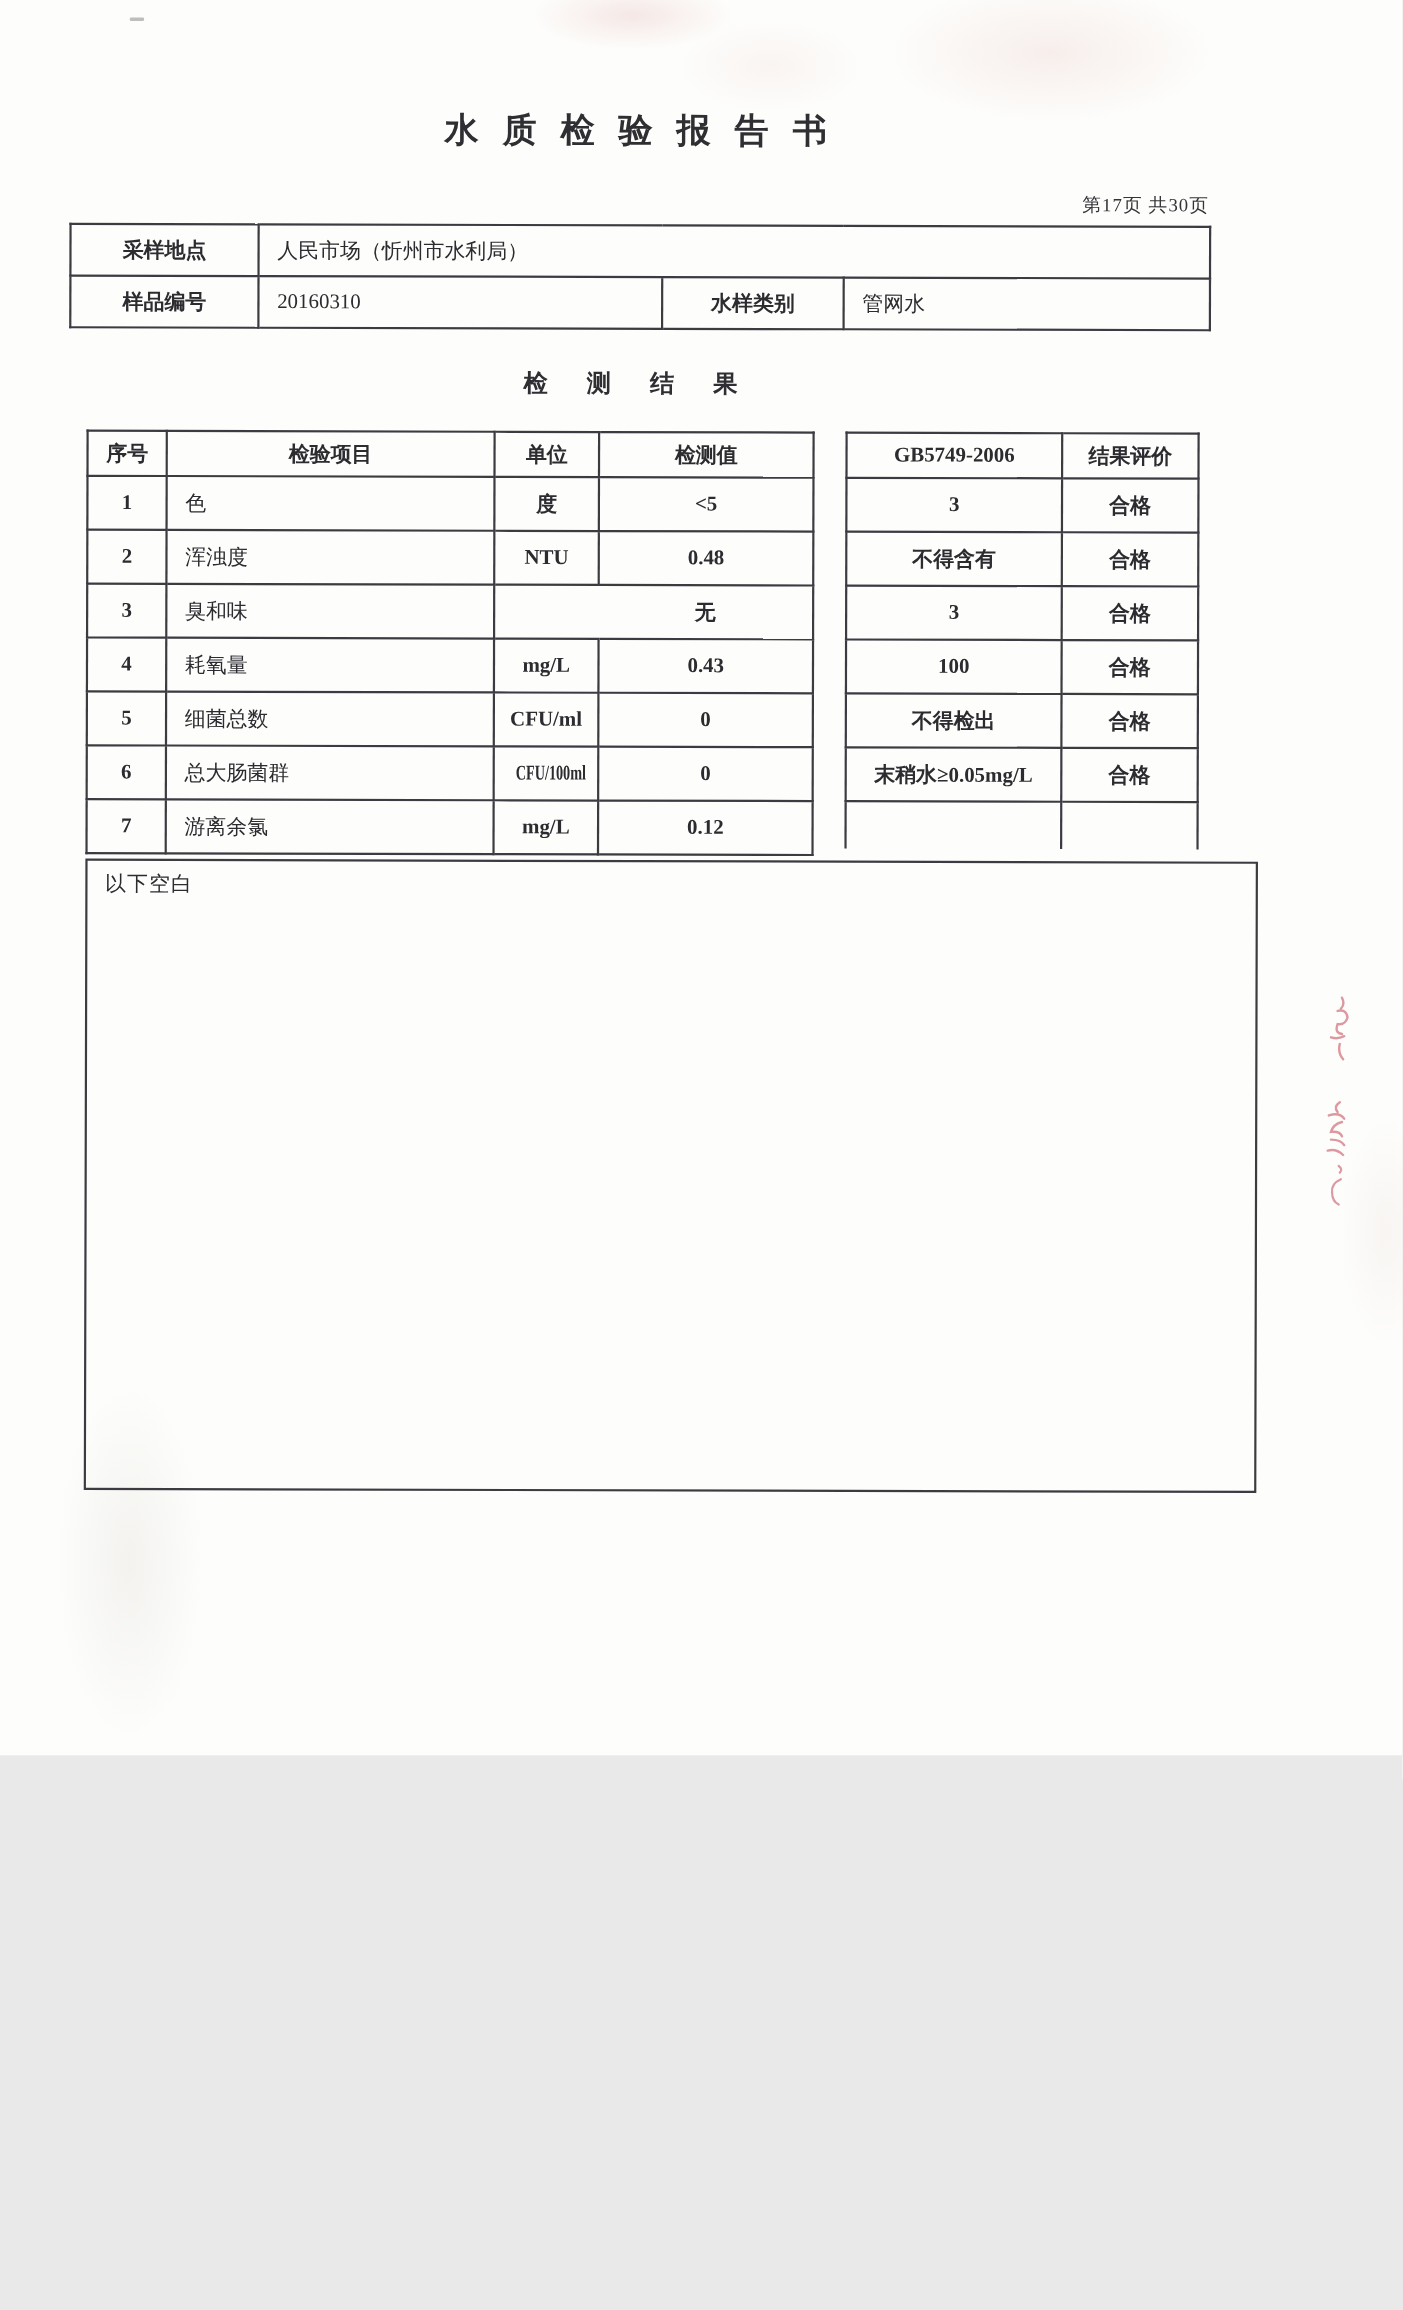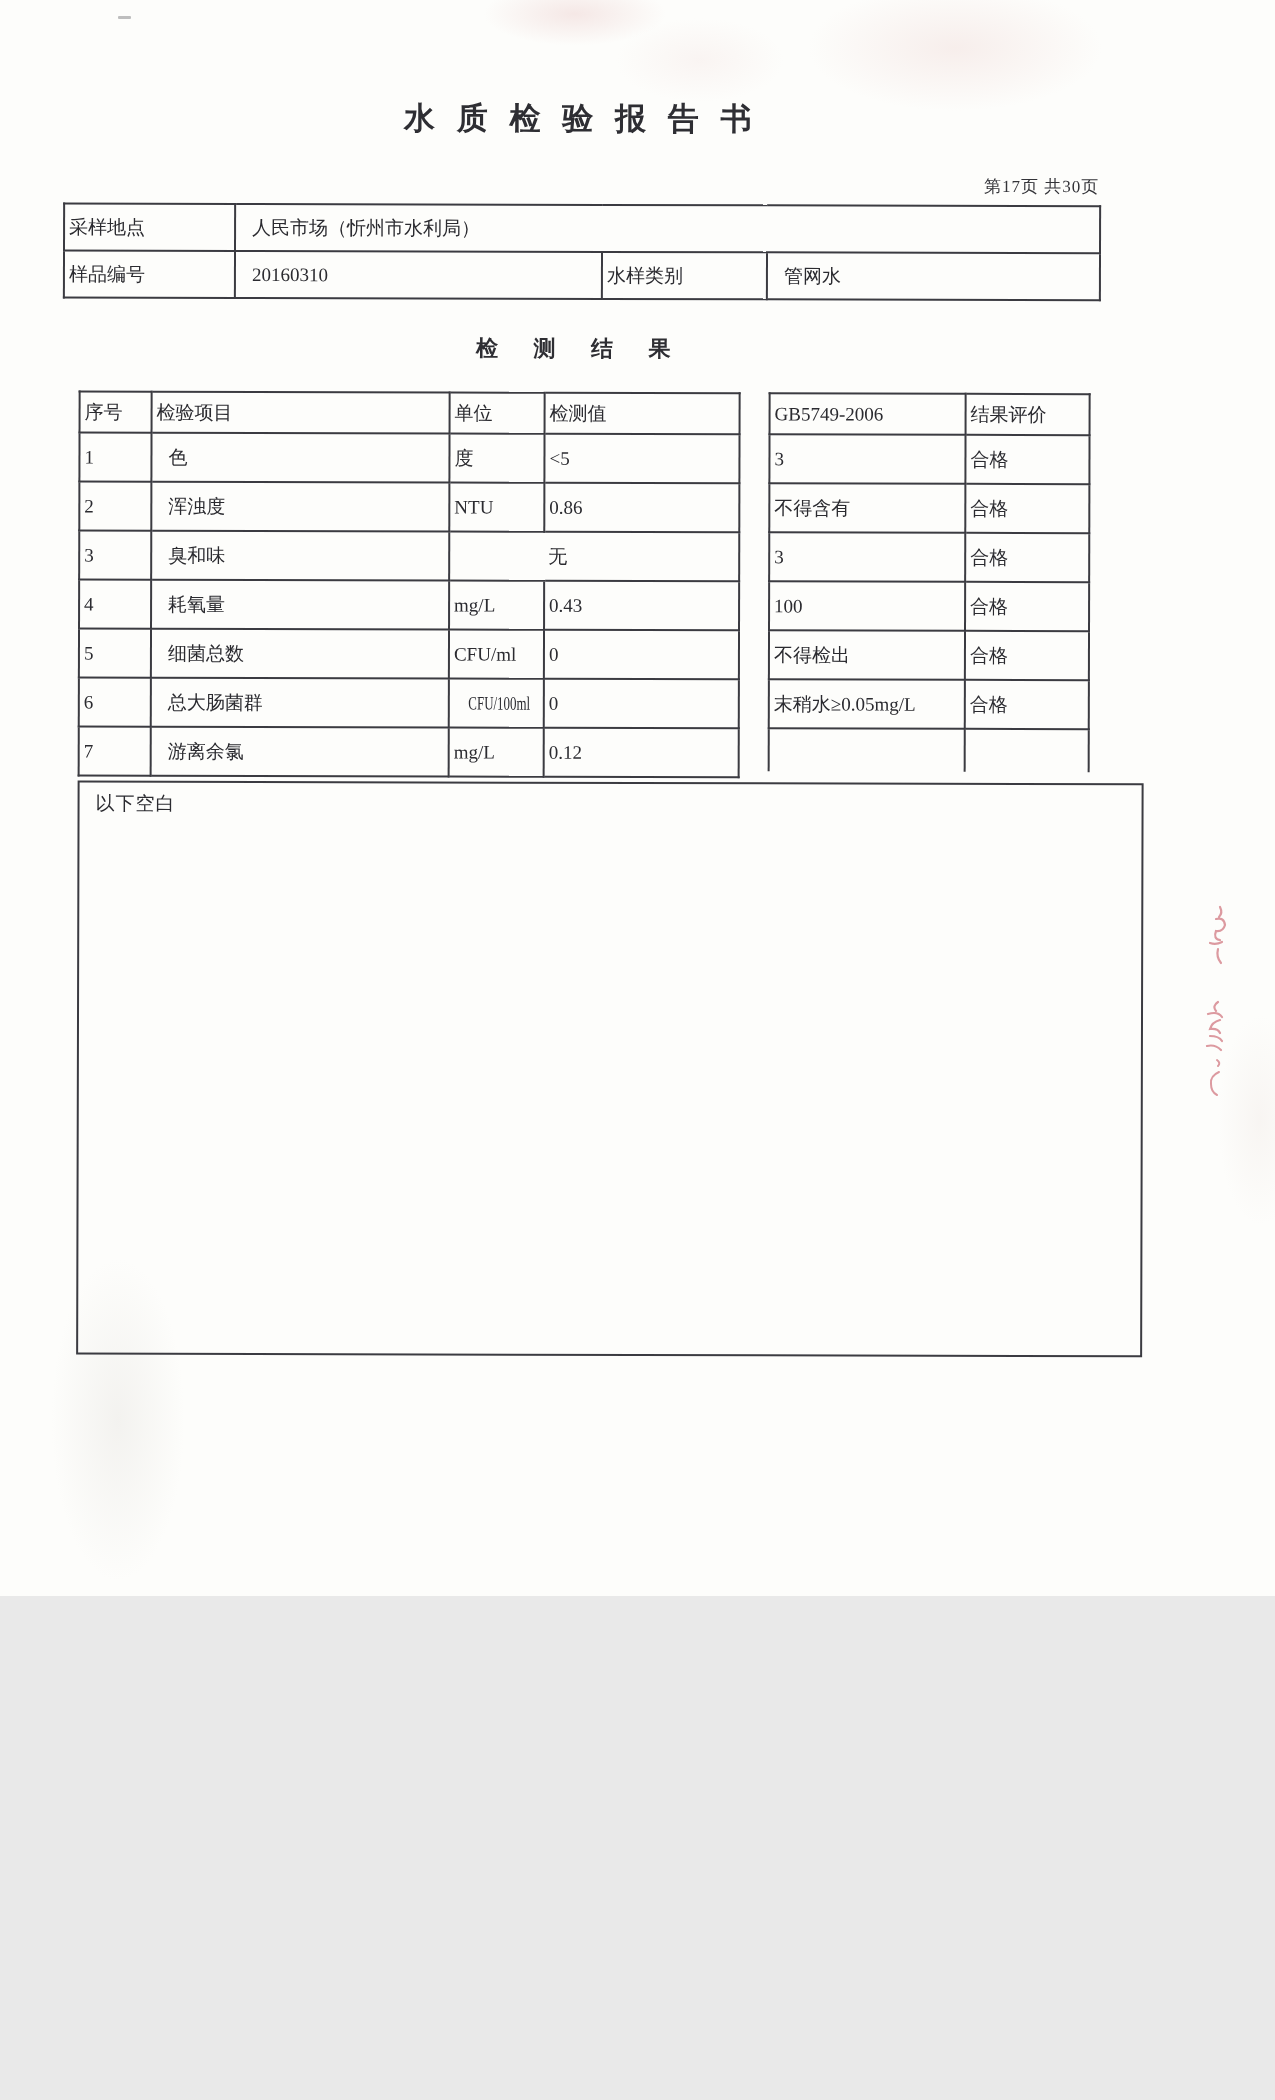--- a/index.html
+++ b/index.html
@@ -21,21 +21,21 @@
     position:absolute;left:62px;top:98px;width:1036px;text-align:center;
     font-size:31px;font-weight:bold;letter-spacing:7px;color:#2e2e33;
   }
   .page-info{
     position:absolute;left:62px;top:174px;width:1036px;text-align:right;
     font-size:17px;color:#333338;letter-spacing:1px;
   }
 
   table{border-collapse:collapse;table-layout:fixed;position:absolute;background:transparent;}
   td{border:2px solid #3b3b41;font-size:19px;color:#2b2b30;padding:0 4px;overflow:hidden;white-space:nowrap;}
-  .c{text-align:left;}
+  .c{text-align:center;font-weight:bold;}
   .l{text-align:left;padding-left:16px;}
 
   .info-table{left:62px;top:204px;width:1036px;}
   .info-table td{height:45px;}
 
   .section-heading{
     position:absolute;left:62px;top:334px;width:1036px;text-align:center;
     font-size:22px;font-weight:bold;letter-spacing:15px;color:#2e2e33;
   }
 
@@ -111,21 +111,21 @@
       <tr>
         <td class="c">1</td>
         <td class="l">色</td>
         <td class="c">度</td>
         <td class="c">&lt;5</td>
       </tr>
       <tr>
         <td class="c">2</td>
         <td class="l">浑浊度</td>
         <td class="c">NTU</td>
-        <td class="c">0.86</td>
+        <td class="c">0.48</td>
       </tr>
       <tr>
         <td class="c">3</td>
         <td class="l">臭和味</td>
         <td class="c no-r"></td>
         <td class="c no-l">无</td>
       </tr>
       <tr>
         <td class="c">4</td>
         <td class="l">耗氧量</td>

